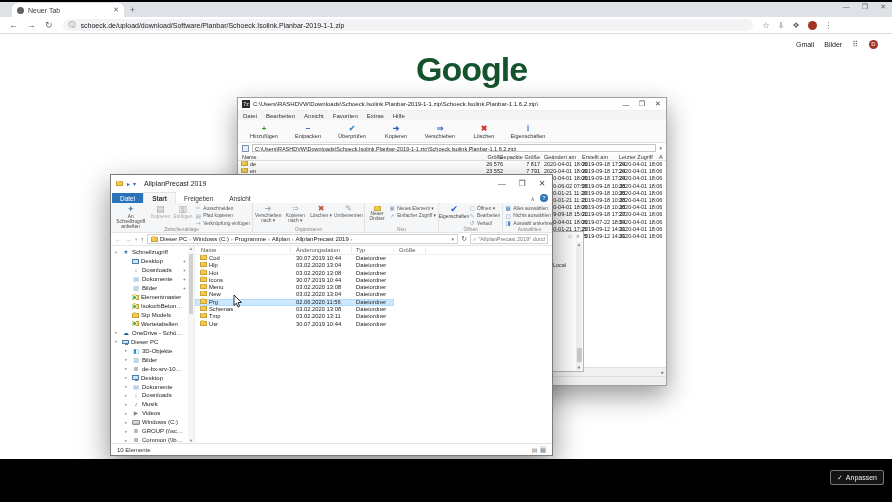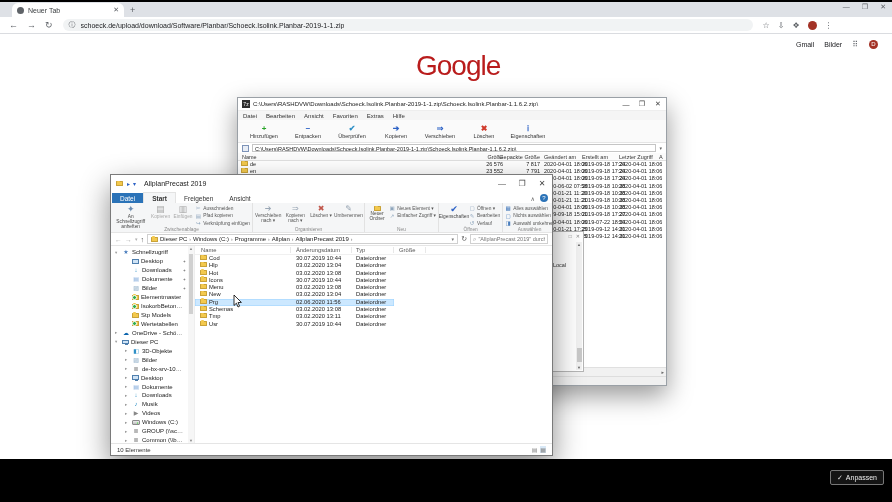--- a/index.html
+++ b/index.html
@@ -23,22 +23,22 @@
   .omnibox { margin-left:10px; width:690px; height:12px; background:#f1f3f4; border-radius:7px;
              display:flex; align-items:center; padding:0 6px; gap:5px; }
   .omni-info { font-size:7px; color:#5f6368; }
   .omni-url { font-size:7px; color:#202124; white-space:nowrap; overflow:hidden; }
   .tb-right { display:flex; align-items:center; gap:8px; margin-left:10px; font-size:8px; color:#5f6368; }
   .avatar { width:9px; height:9px; border-radius:50%; background:#a33226; color:#fff;
             font-size:6px; text-align:center; line-height:9px; }
   .page-links { position:absolute; right:14px; top:38px; display:flex; align-items:center; gap:10px; }
   .page-links .lnk { font-size:7px; color:#202124; }
   .grid-ic { font-size:8px; color:#5f6368; letter-spacing:1px; }
-  .google-logo { position:absolute; left:416px; top:48px; font-size:28px; font-weight:normal;
-                 color:#b91c1c; letter-spacing:-1px; }
+  .google-logo { position:absolute; left:416px; top:48px; font-size:34px; font-weight:bold;
+                 color:#14532d; letter-spacing:-1px; }
 
   
   .winctl { display:flex; height:100%; align-items:center; }
   .winctl span { width:16px; text-align:center; font-size:7px; color:#444; }
 
   
   .zipwin { position:absolute; left:237px; top:97px; width:430px; height:289px; background:#fff;
             border:1px solid #9aa0a6; box-shadow:0 10px 24px rgba(0,0,0,.4); z-index:10; }
   .zip-title { height:13px; background:#fff; display:flex; align-items:center; padding-left:4px; gap:3px;
                border-bottom:1px solid #eee; }

